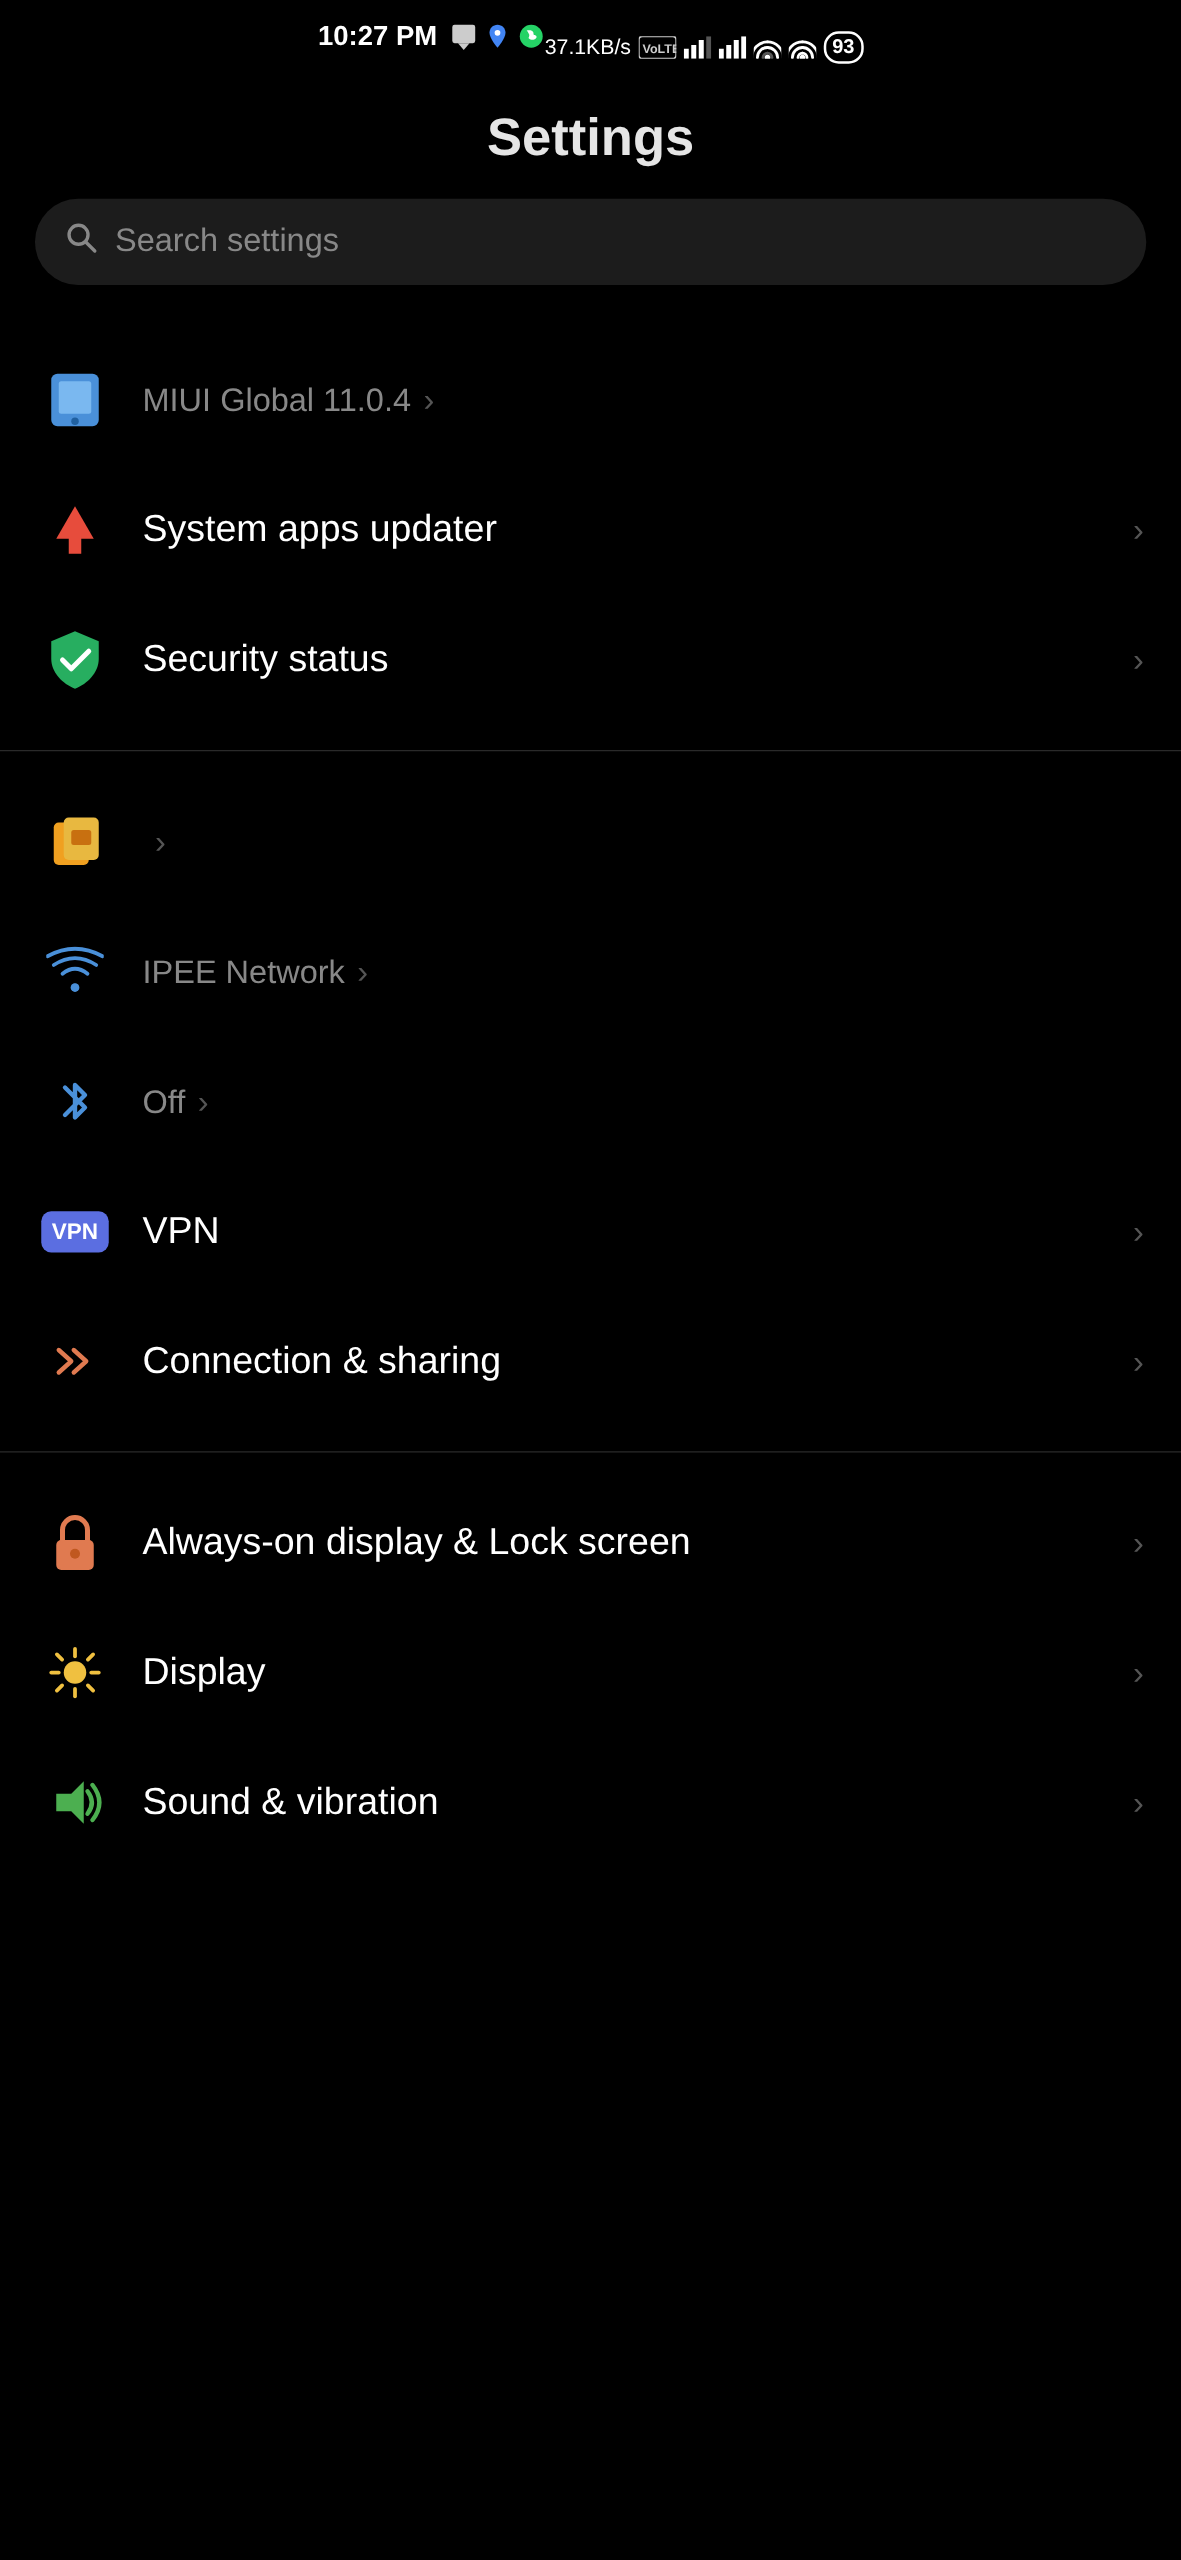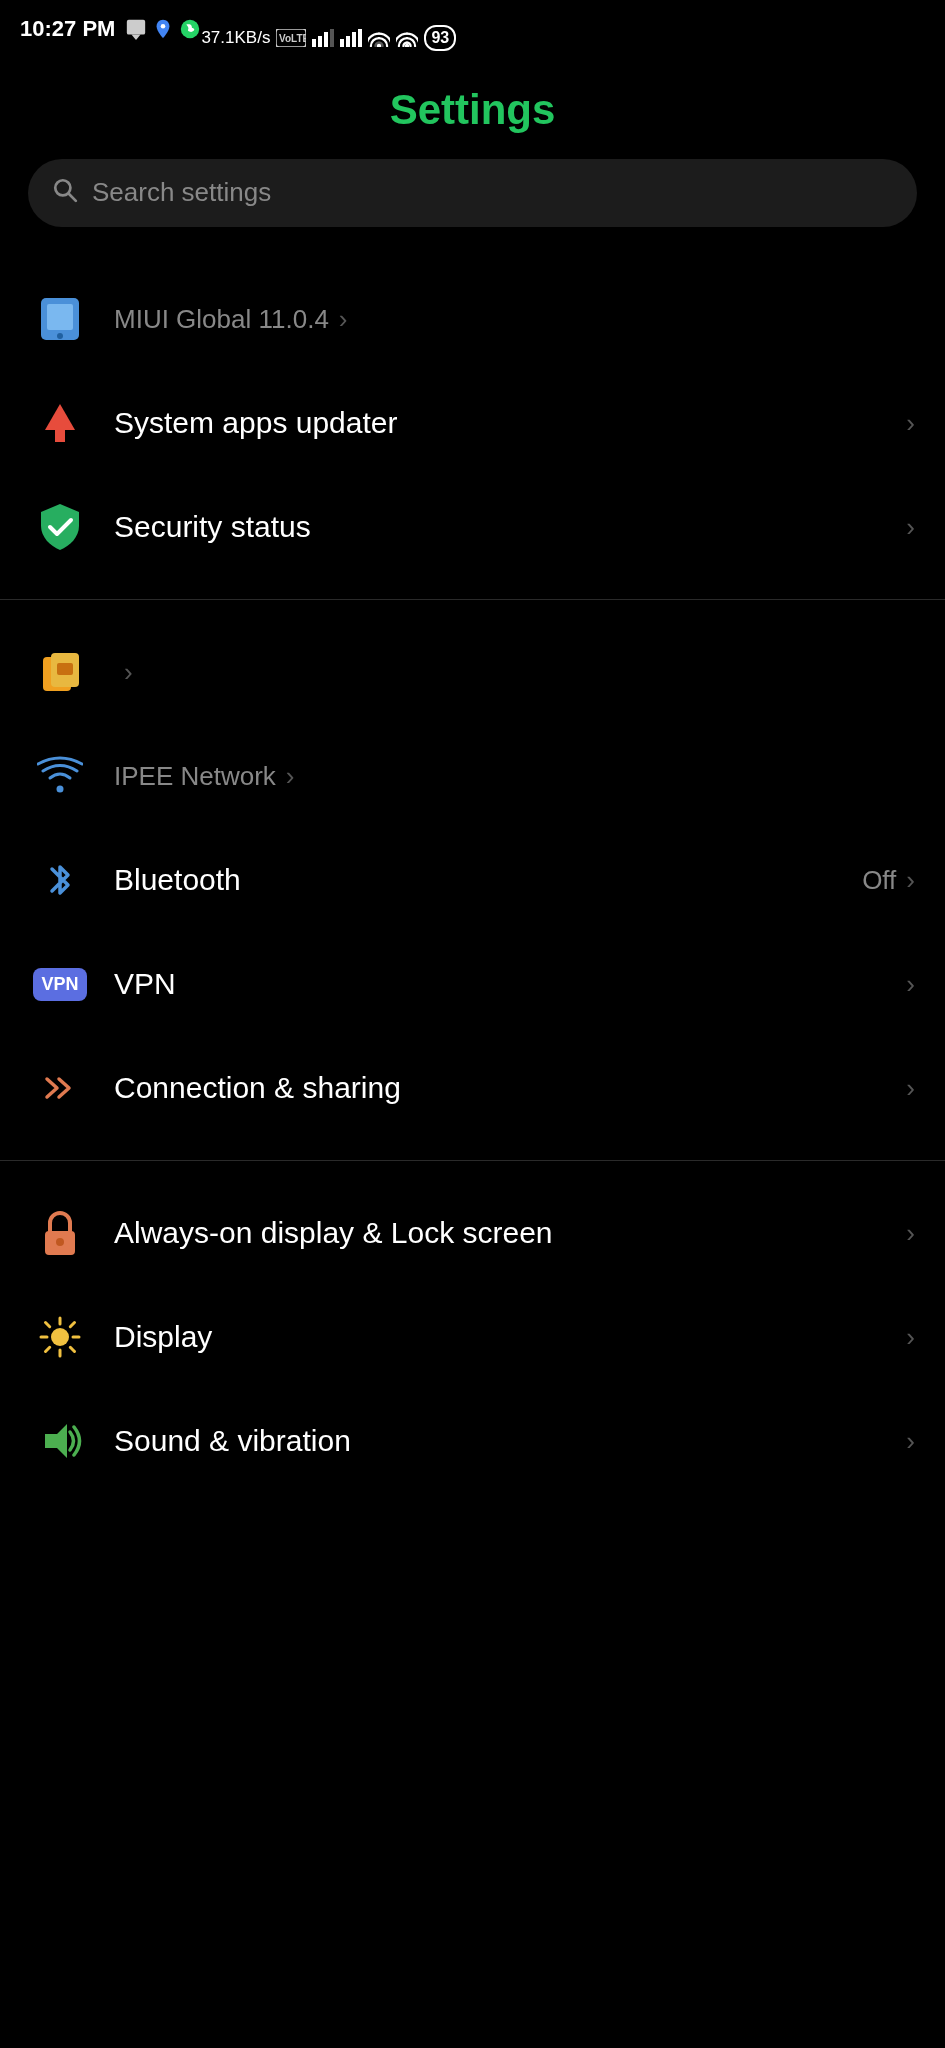--- a/index.html
+++ b/index.html
@@ -11,21 +11,21 @@
       font-family: 'Segoe UI', Arial, sans-serif;
       width: 945px;
       min-height: 2048px;
       position: relative;
       overflow-x: hidden;
     }
 
     
     .status-bar {
       display: flex;
-      justify-content: flex-start;
+      justify-content: center;
       align-items: center;
       padding: 10px 20px 8px 20px;
       font-size: 22px;
       font-weight: 600;
       height: 56px;
     }
 
     .status-left {
       display: flex;
       align-items: center;
@@ -64,21 +64,21 @@
       font-weight: 700;
       position: relative;
     }
 
     
     .page-title {
       text-align: center;
       font-size: 42px;
       font-weight: 700;
       padding: 30px 0 25px 0;
-      color: #22c55e;
+      color: #e5e5e5;
     }
 
     
     .search-bar {
       margin: 0 28px 30px 28px;
       background: #1c1c1c;
       border-radius: 40px;
       display: flex;
       padding: 18px 24px;
       gap: 14px;
@@ -305,21 +305,20 @@
     <span class="item-value">IPEE Network</span>
     <span class="chevron">›</span>
   </div>
 
   <div class="settings-item">
     <div class="item-icon">
       <svg width="32" height="46" viewBox="0 0 32 46">
         <polyline points="8,12 24,28 16,36 16,10 24,18 8,34" fill="none" stroke="#4a90d9" stroke-width="3.5" stroke-linejoin="round" stroke-linecap="round"></polyline>
       </svg>
     </div>
-    <span class="item-label">Bluetooth</span>
     <span class="item-value">Off</span>
     <span class="chevron">›</span>
   </div>
 
   <div class="settings-item">
     <div class="item-icon">
       <div class="icon-vpn">
         <span>VPN</span>
       </div>
     </div>

